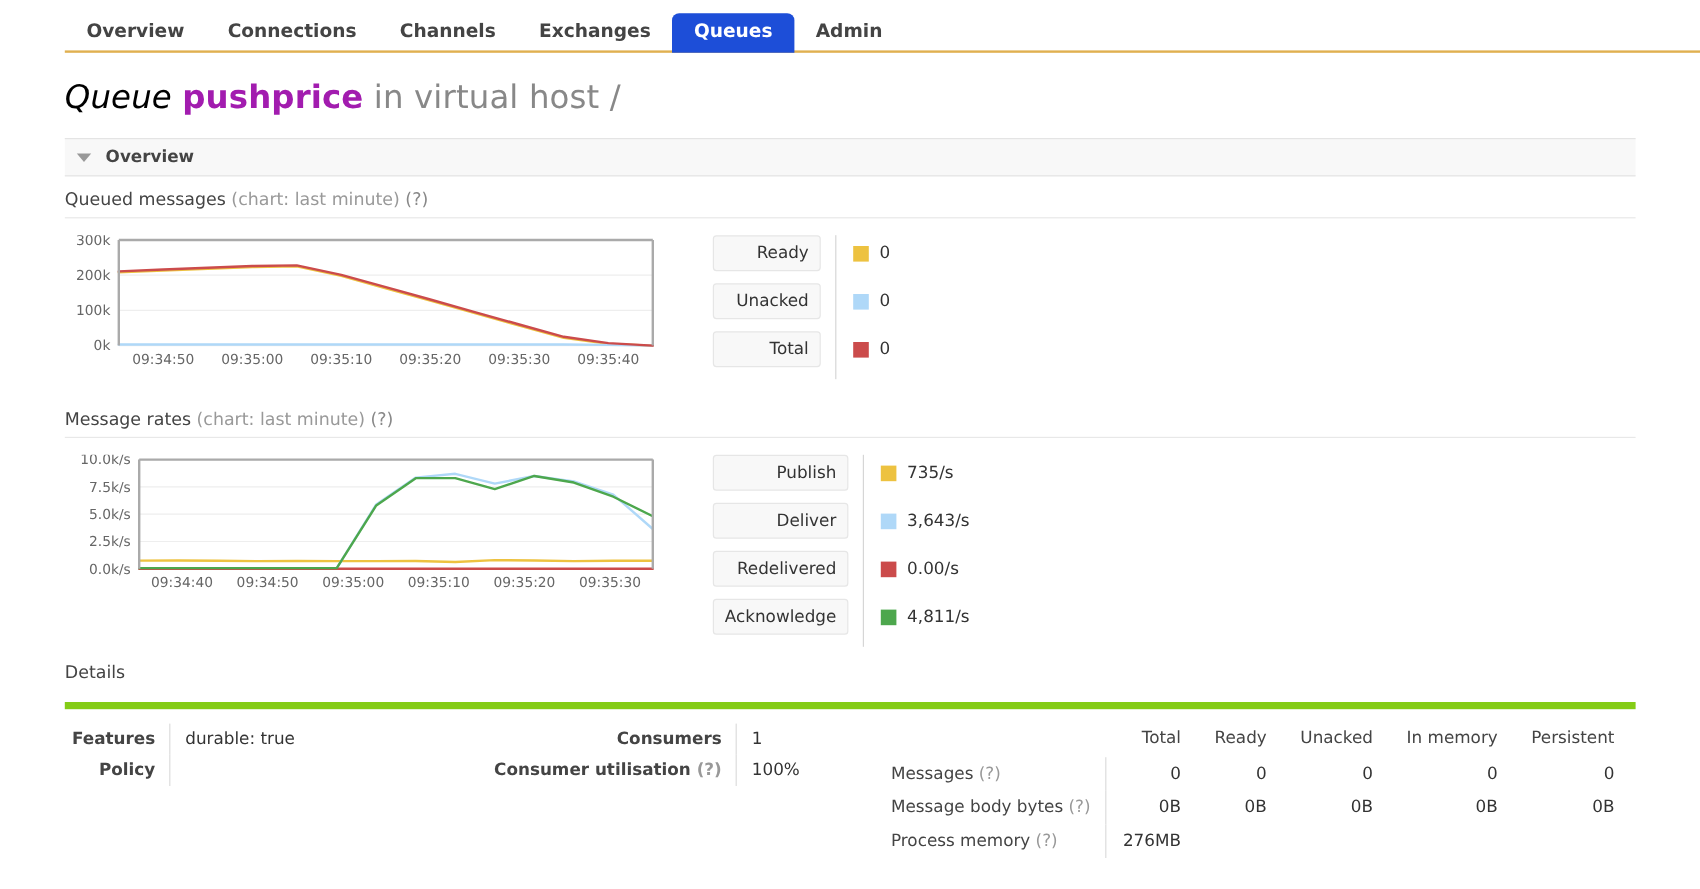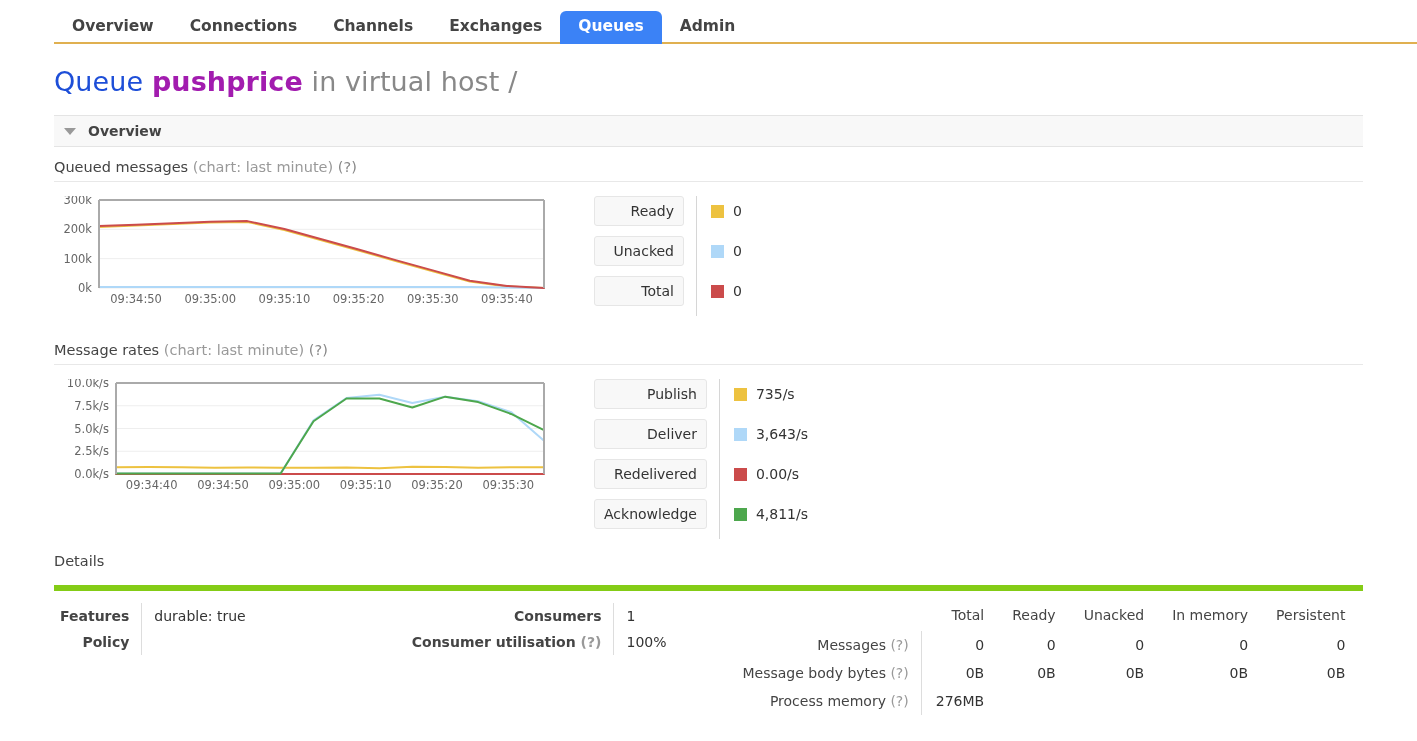--- a/index.html
+++ b/index.html
@@ -48,33 +48,33 @@
     display: block;
     padding: 6px 18px 8px 18px;
     font-size: 15.5px;
     font-weight: bold;
     color: #444;
     text-decoration: none;
     border-radius: 6px 6px 0 0;
     line-height: 19px;
   }
   .nav a.active {
-    background: #3b82f6;
+    background: #1d4ed8;
     color: #fff;
   }
 
   
   .page-title {
     margin: 22px 0 0 54px;
     font-size: 27px;
     font-weight: normal;
     color: #888;
     letter-spacing: 0.1px;
   }
-  .page-title .kw { color: #1d4ed8; }
+  .page-title .kw { color: #000000; font-style: italic; }
   .page-title .qname { color: #a21caf; font-weight: bold; }
 
   
   .section {
     margin: 18px 54px 0 54px;
     background: #f8f8f8;
     border-top: 1px solid #e4e4e4;
     border-bottom: 1px solid #e4e4e4;
     padding: 7px 0 7px 0;
     display: flex;
@@ -205,21 +205,21 @@
   .mtable th.colhead {
     font-weight: normal;
     color: #444;
     text-align: right;
     padding: 4px 14px 8px 14px;
     white-space: nowrap;
   }
   .mtable th.rowhead {
     font-weight: normal;
     color: #444;
-    text-align: right;
+    text-align: left;
     padding: 6px 12px 6px 6px;
     white-space: nowrap;
   }
   .mtable td {
     text-align: right;
     color: #333;
     padding: 6px 14px 6px 14px;
     white-space: nowrap;
   }
   .mtable td.first { border-left: 1px solid #ddd; }

